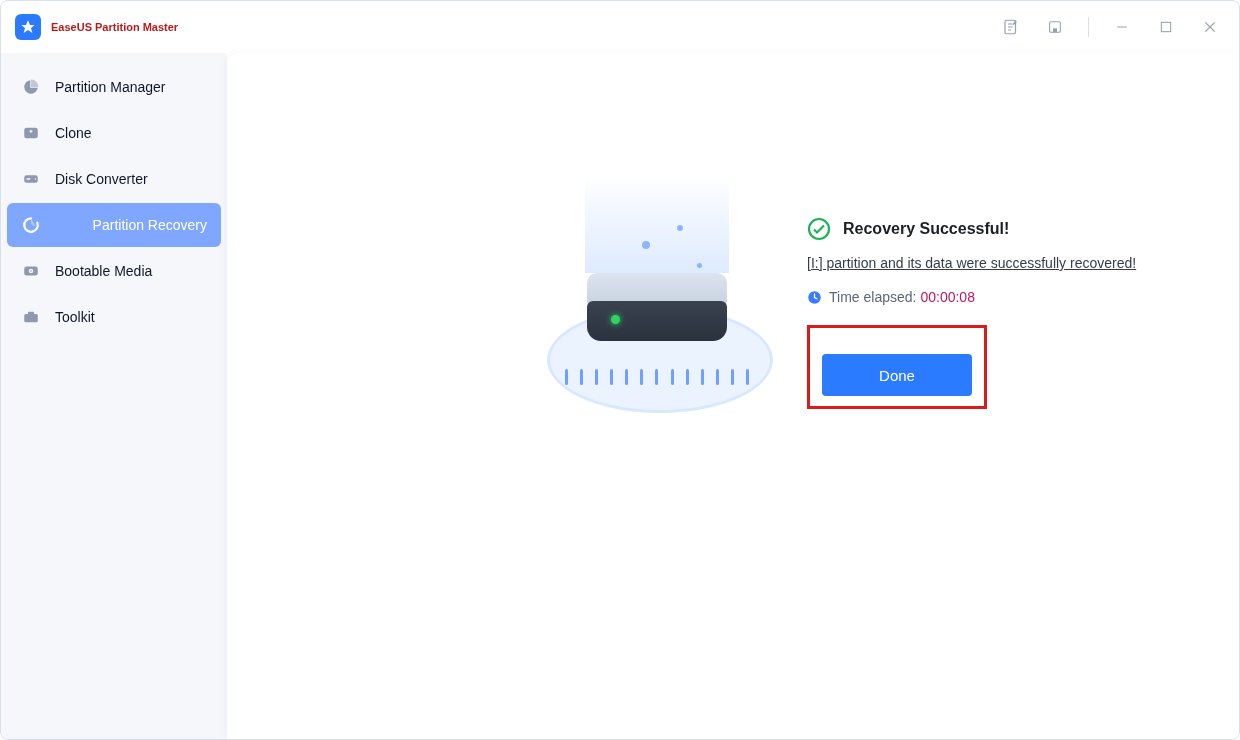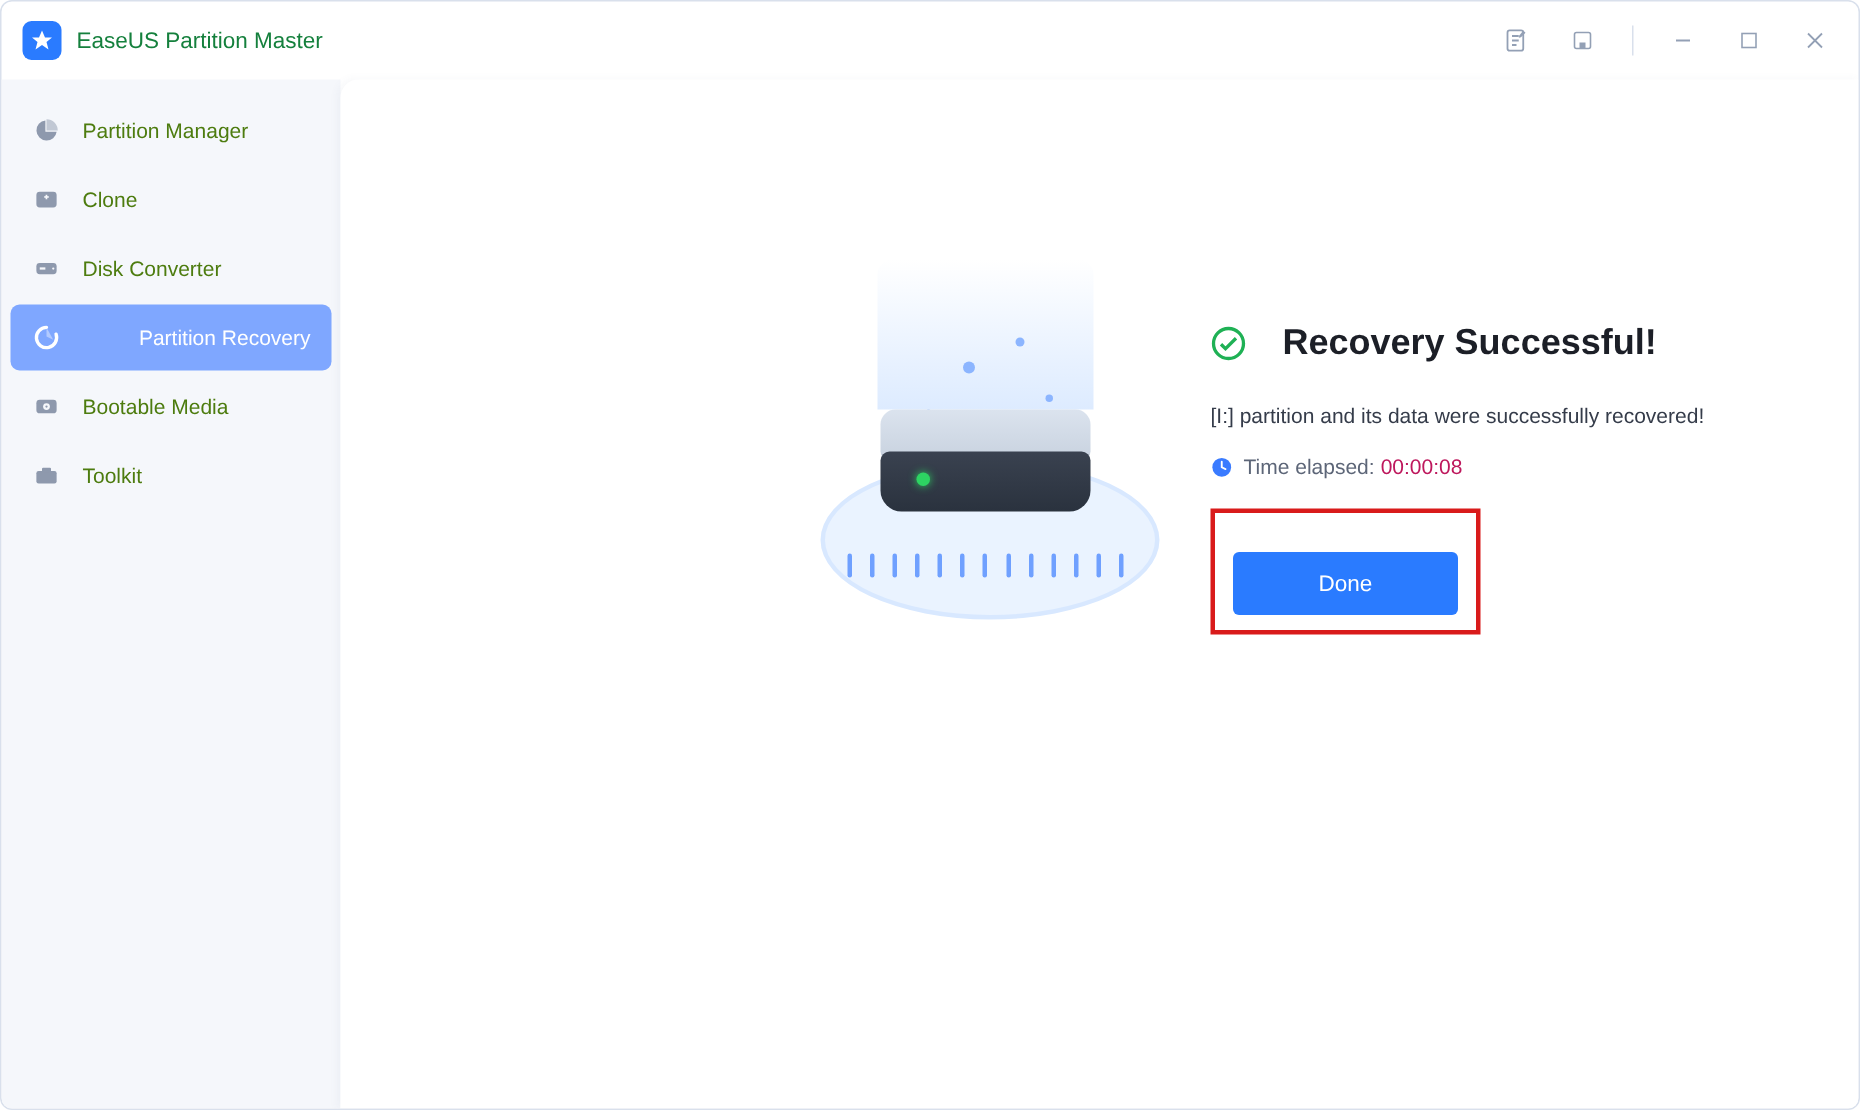--- a/index.html
+++ b/index.html
@@ -20,40 +20,40 @@
     display:flex;align-items:center;
     padding:0 14px;
   }
   .app-logo{
     width:26px;height:26px;border-radius:6px;
     background:#2a7bff;
     display:flex;align-items:center;justify-content:center;
     margin-right:10px;
   }
   .app-logo svg{display:block;}
-  .app-title{font-size:15px;font-weight:400;color:#15803d;}
+  .app-title{font-size:11px;font-weight:700;color:#b91c1c;}
   .title-actions{margin-left:auto;display:flex;align-items:center;gap:14px;}
   .tb-btn{width:30px;height:30px;display:flex;align-items:center;justify-content:center;color:#93a0b5;}
   .tb-btn svg{display:block;}
   .tb-sep{width:1px;height:20px;background:#d9e0ec;margin:0 4px;}
   
   .app-body{display:flex;height:calc(100% - 52px);}
   .sidebar{
     width:226px;
     background:#f5f7fb;
     padding:12px 6px;
     box-sizing:border-box;
     border-top-right-radius:0;
   }
   .side-item{
     display:flex;align-items:center;
     height:44px;
     padding:0 14px;
     border-radius:6px;
-    font-size:14px;color:#4d7c0f;
+    font-size:14px;color:#0f172a;
     cursor:pointer;
     margin-bottom:2px;
   }
   .side-item .s-icon{
     width:20px;height:20px;margin-right:14px;
     display:flex;align-items:center;justify-content:center;
     color:#8e99ad;
   }
   .side-item.active{
     background:#7fa7ff;color:#fff;justify-content:space-between;
@@ -105,22 +105,22 @@
   }
   .dots div{position:absolute;border-radius:50%;background:#8cb5ff;}
   .d1{left:95px;top:38px;width:8px;height:8px;}
   .d2{left:130px;top:22px;width:6px;height:6px;}
   .d3{left:150px;top:60px;width:5px;height:5px;background:#b9d1ff;}
   .d4{left:70px;top:70px;width:4px;height:4px;background:#b9d1ff;}
 
   .info{max-width:420px;}
   .heading{display:flex;align-items:center;margin-bottom:14px;}
   .check-ic{width:24px;height:24px;margin-right:12px;}
-  .heading h1{margin:12px;font-size:24px;font-weight:700;color:#1c1f27;}
-  .msg{font-size:14px;color:#353c4a;margin-bottom:18px;}
+  .heading h1{margin:0;font-size:16px;font-weight:700;color:#1c1f27;}
+  .msg{font-size:14px;color:#353c4a;margin-bottom:18px;text-decoration:underline;}
   .elapsed{display:flex;align-items:flex-end;font-size:14px;color:#5d6678;margin-bottom:20px;}
   .clock-ic{width:15px;height:15px;margin-right:7px;color:#3a7bff;}
   .elapsed .val{color:#be185d;margin-left:4px;}
   .done-wrap{
     border:3px solid #d91b1b;
     padding:10px 12px;
     display:inline-block;
   }
   .done-btn{
     background:#2a7bff;color:#fff;border:none;

